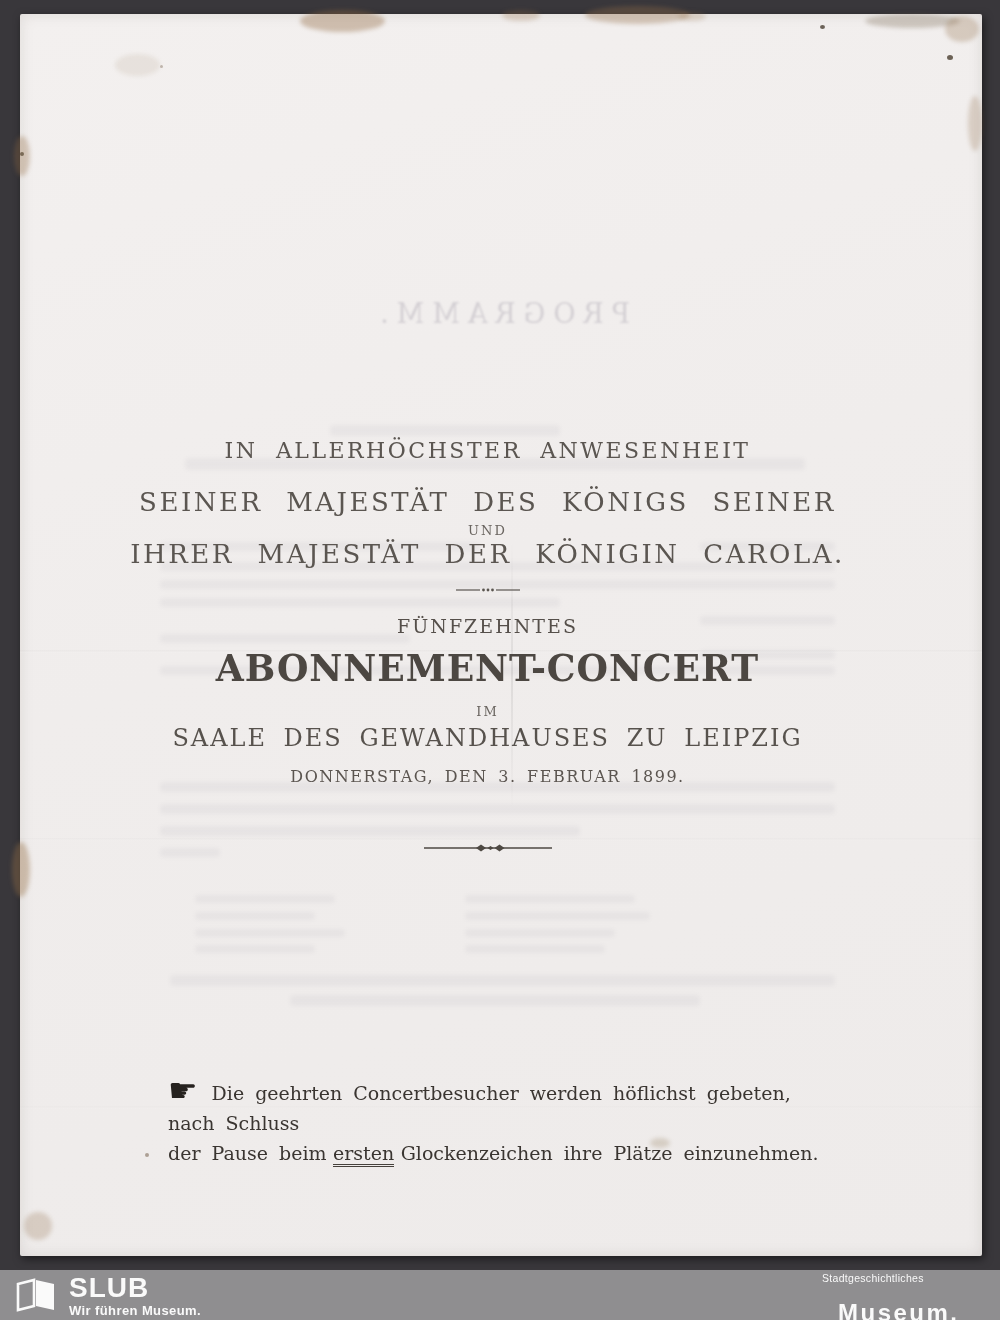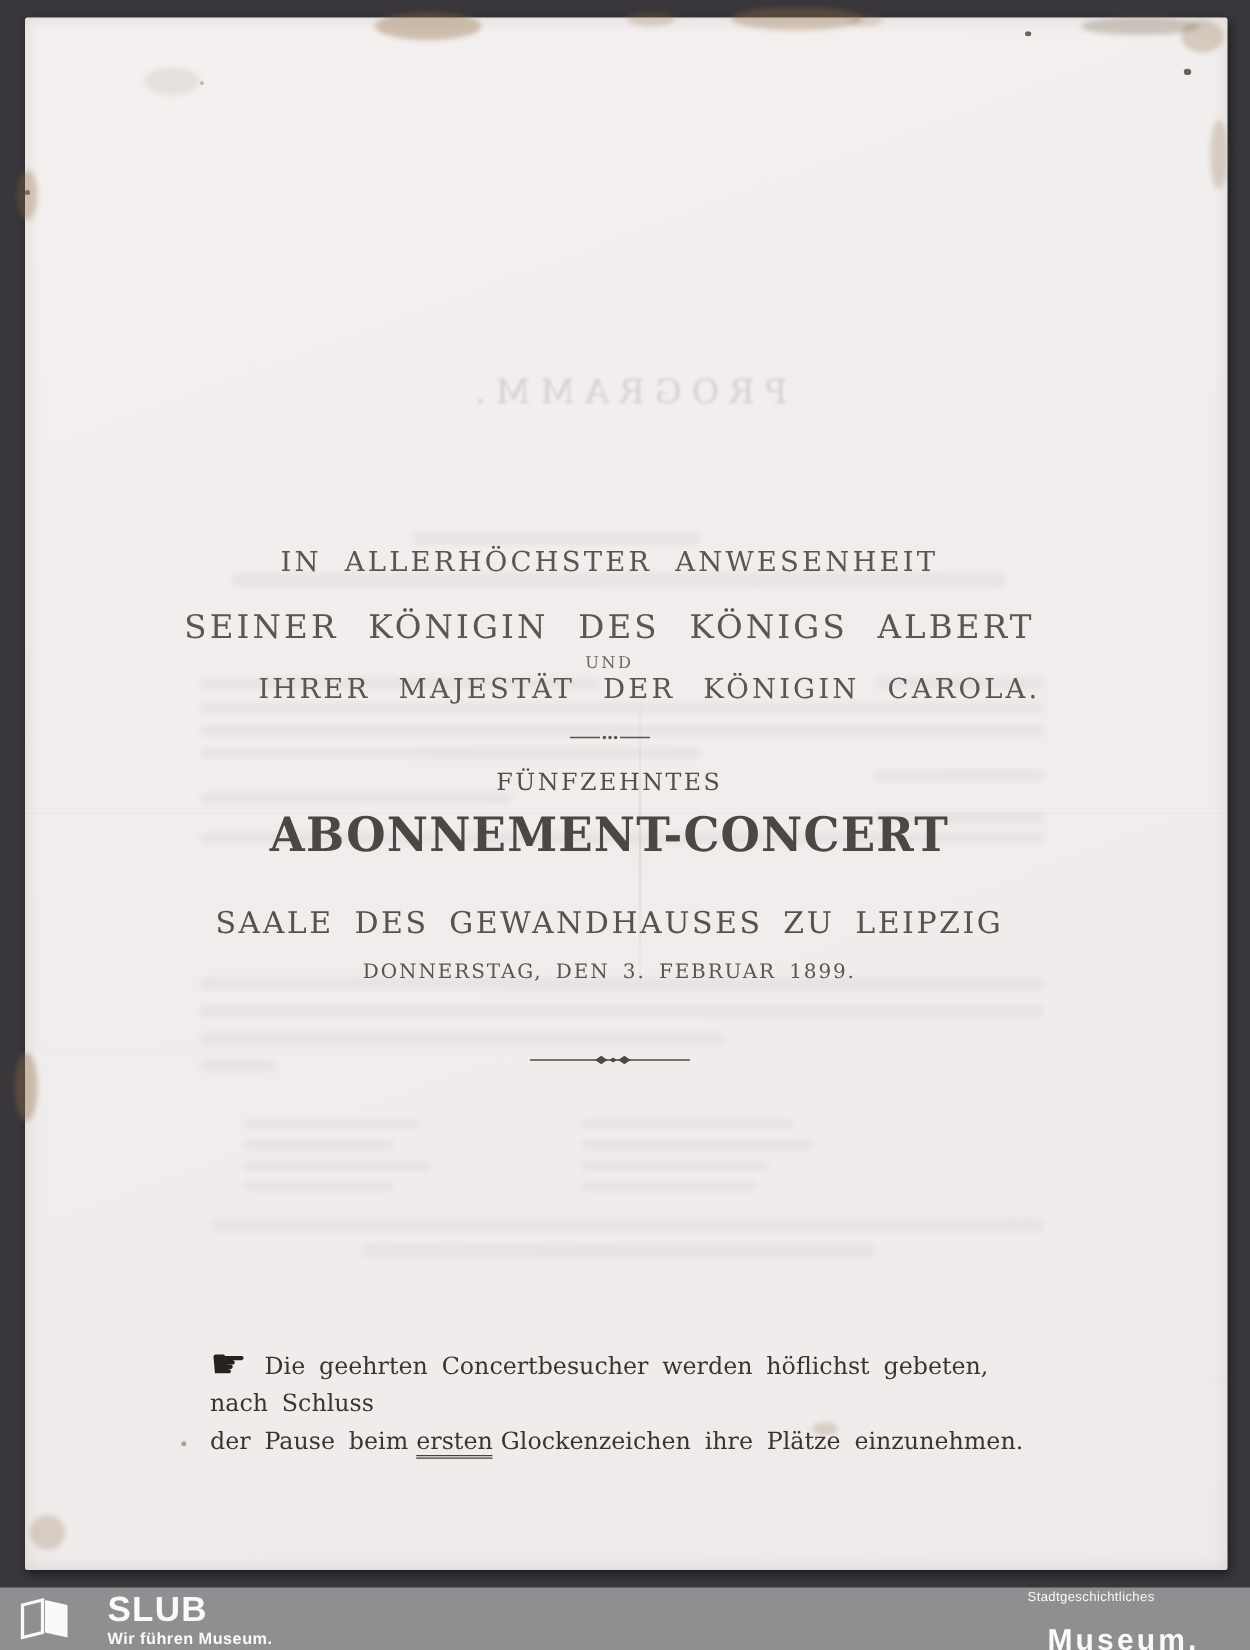--- a/index.html
+++ b/index.html
@@ -15,21 +15,21 @@
     background:linear-gradient(160deg,#f3f0ef 0%,#f0edec 45%,#eeebea 100%);
     border-radius:2px;
     box-shadow:2px 3px 8px rgba(0,0,0,.5), inset 0 0 14px rgba(120,110,105,.18);
   }
   .content{position:absolute;left:0;top:0;width:935px;height:100%;margin-top:48px;}
   .cline{position:absolute;left:0;width:100%;text-align:center;white-space:nowrap;}
   
   .presence-1{top:376px;font-size:22px;letter-spacing:2.5px;word-spacing:9px;color:#5b5651;}
   .presence-2{top:425px;font-size:26px;letter-spacing:2.5px;word-spacing:13px;color:#5b5651;}
   .presence-und{top:461px;font-size:13px;letter-spacing:2px;color:#6a6560;}
-  .presence-3{top:477px;font-size:22px;letter-spacing:2.5px;word-spacing:13px;color:#5b5651;padding-left:32px;}
+  .presence-3{top:477px;font-size:26px;letter-spacing:2.5px;word-spacing:13px;color:#5b5651;}
   .ordinal{top:553px;font-size:19px;letter-spacing:2px;color:#554f4a;}
   .main-title{top:583px;font-size:38px;font-weight:bold;letter-spacing:1px;color:#4c4742;transform:scaleX(.95);}
   .im-line{top:642px;font-size:13px;letter-spacing:2px;color:#6a6560;}
   .venue{top:662px;font-size:24px;letter-spacing:2px;word-spacing:7px;color:#575artefact;text-align:center;}
   .venue{color:#57524d;}
   .date-line{top:705px;font-size:16px;letter-spacing:1.5px;word-spacing:4px;color:#5b5550;}
   
   .divider-small{position:absolute;left:0;width:100%;top:518px;text-align:center;}
   .divider-diamond{position:absolute;left:0;width:100%;top:777px;text-align:center;}
   
@@ -55,21 +55,21 @@
   .crease-h{position:absolute;height:3px;background:linear-gradient(to bottom,rgba(0,0,0,.05),rgba(255,255,255,.25));}
   
   .stain{position:absolute;border-radius:50%;filter:blur(2px);}
   .speck{position:absolute;border-radius:50%;}
   
   .footer-bar{
     position:absolute;left:0;top:1270px;width:1000px;height:50px;
     background:#8f8e90;color:#fafafa;
     font-family:"Liberation Sans","DejaVu Sans",sans-serif;
   }
-  .slub{position:absolute;left:16px;top:4px;display:flex;gap:30px;}
+  .slub{position:absolute;left:16px;top:4px;display:flex;gap:13px;}
   .slub-icon{margin-top:3px;}
   .slub-name{font-size:28px;font-weight:bold;letter-spacing:1px;line-height:28px;}
   .slub-tagline{font-size:13px;font-weight:bold;letter-spacing:.4px;margin-top:1px;}
   .museum{position:absolute;right:6px;top:3px;width:178px;line-height:1;}
   .museum-org{font-size:10.5px;margin-left:6px;letter-spacing:.3px;}
   .museum-name{font-size:24px;font-weight:bold;letter-spacing:2.5px;margin-left:22px;margin-top:17px;}
   .museum-city{font-size:11px;margin-left:46px;margin-top:1px;}
 </style>
 </head>
 <body>
@@ -129,36 +129,37 @@
       <div class="stain" style="left:630px;top:1124px;width:20px;height:10px;background:rgba(150,128,98,.28);"></div>
       <div class="speck" style="left:800px;top:11px;width:5px;height:4px;background:#6b6258;"></div>
       <div class="speck" style="left:927px;top:41px;width:6px;height:5px;background:#6b6155;"></div>
       <div class="speck" style="left:0px;top:138px;width:4px;height:4px;background:#7a6a56;"></div>
       <div class="speck" style="left:125px;top:1139px;width:4px;height:4px;background:rgba(118,98,78,.55);"></div>
       <div class="speck" style="left:140px;top:51px;width:3px;height:3px;background:rgba(118,98,78,.4);"></div>
     </div>
 
     <div class="content">
       <div class="cline presence-1">IN ALLERHÖCHSTER ANWESENHEIT</div>
-      <div class="cline presence-2">SEINER KÖNIGIN DES KÖNIGS ALBERT</div>
+      <div class="cline presence-2">SEINER MAJESTÄT DES KÖNIGS SEINER</div>
       <div class="cline presence-und">UND</div>
       <div class="cline presence-3">IHRER MAJESTÄT DER KÖNIGIN CAROLA.</div>
 
       <div class="divider-small">
         <svg width="64" height="10" viewBox="0 0 64 10">
           <line x1="0" y1="5" x2="24" y2="5" stroke="#5a554f" stroke-width="1.2"></line>
           <line x1="40" y1="5" x2="64" y2="5" stroke="#5a554f" stroke-width="1.2"></line>
           <circle cx="27.5" cy="5" r="1.4" fill="#5a554f"></circle>
           <circle cx="32" cy="5" r="1.4" fill="#5a554f"></circle>
           <circle cx="36.5" cy="5" r="1.4" fill="#5a554f"></circle>
         </svg>
       </div>
 
       <div class="cline ordinal">FÜNFZEHNTES</div>
       <div class="cline main-title">ABONNEMENT-CONCERT</div>
+      <div class="cline im-line">IM</div>
       <div class="cline venue">SAALE DES GEWANDHAUSES ZU LEIPZIG</div>
       <div class="cline date-line">DONNERSTAG, DEN 3. FEBRUAR 1899.</div>
 
       <div class="divider-diamond">
         <svg width="128" height="12" viewBox="0 0 128 12">
           <line x1="0" y1="6" x2="128" y2="6" stroke="#4e4943" stroke-width="1.3"></line>
           <path d="M52 6 L57 2.6 L62 6 L57 9.4 Z" fill="#4e4943"></path>
           <path d="M63.5 6 L66.5 4 L69.5 6 L66.5 8 Z" fill="#4e4943"></path>
           <path d="M70.5 6 L75.5 2.6 L80.5 6 L75.5 9.4 Z" fill="#4e4943"></path>
         </svg>

